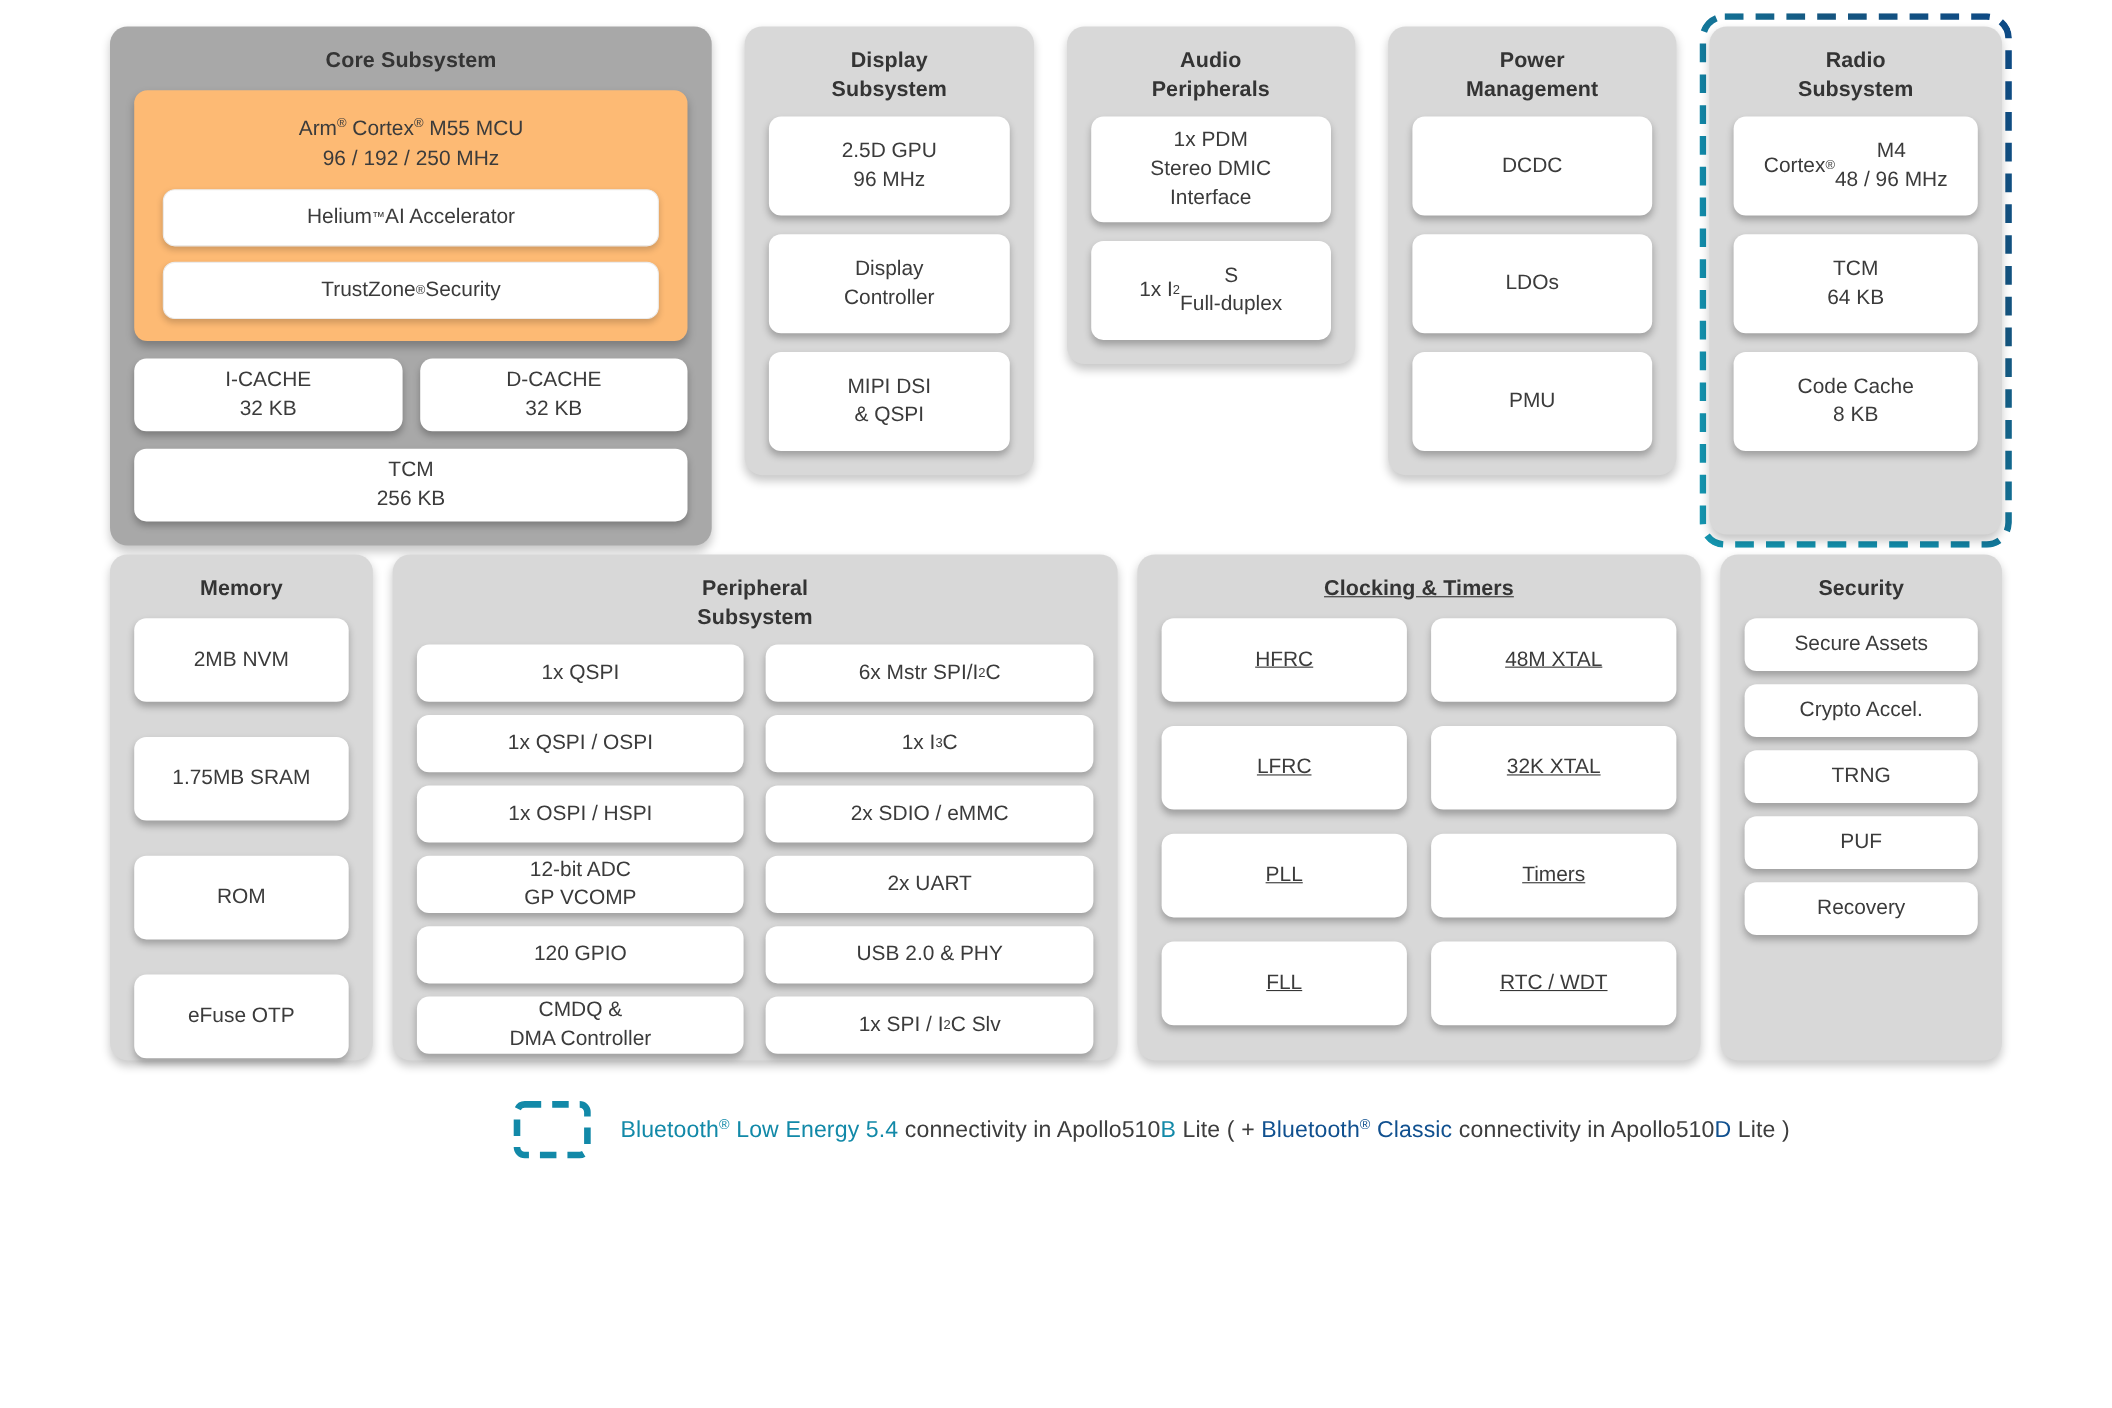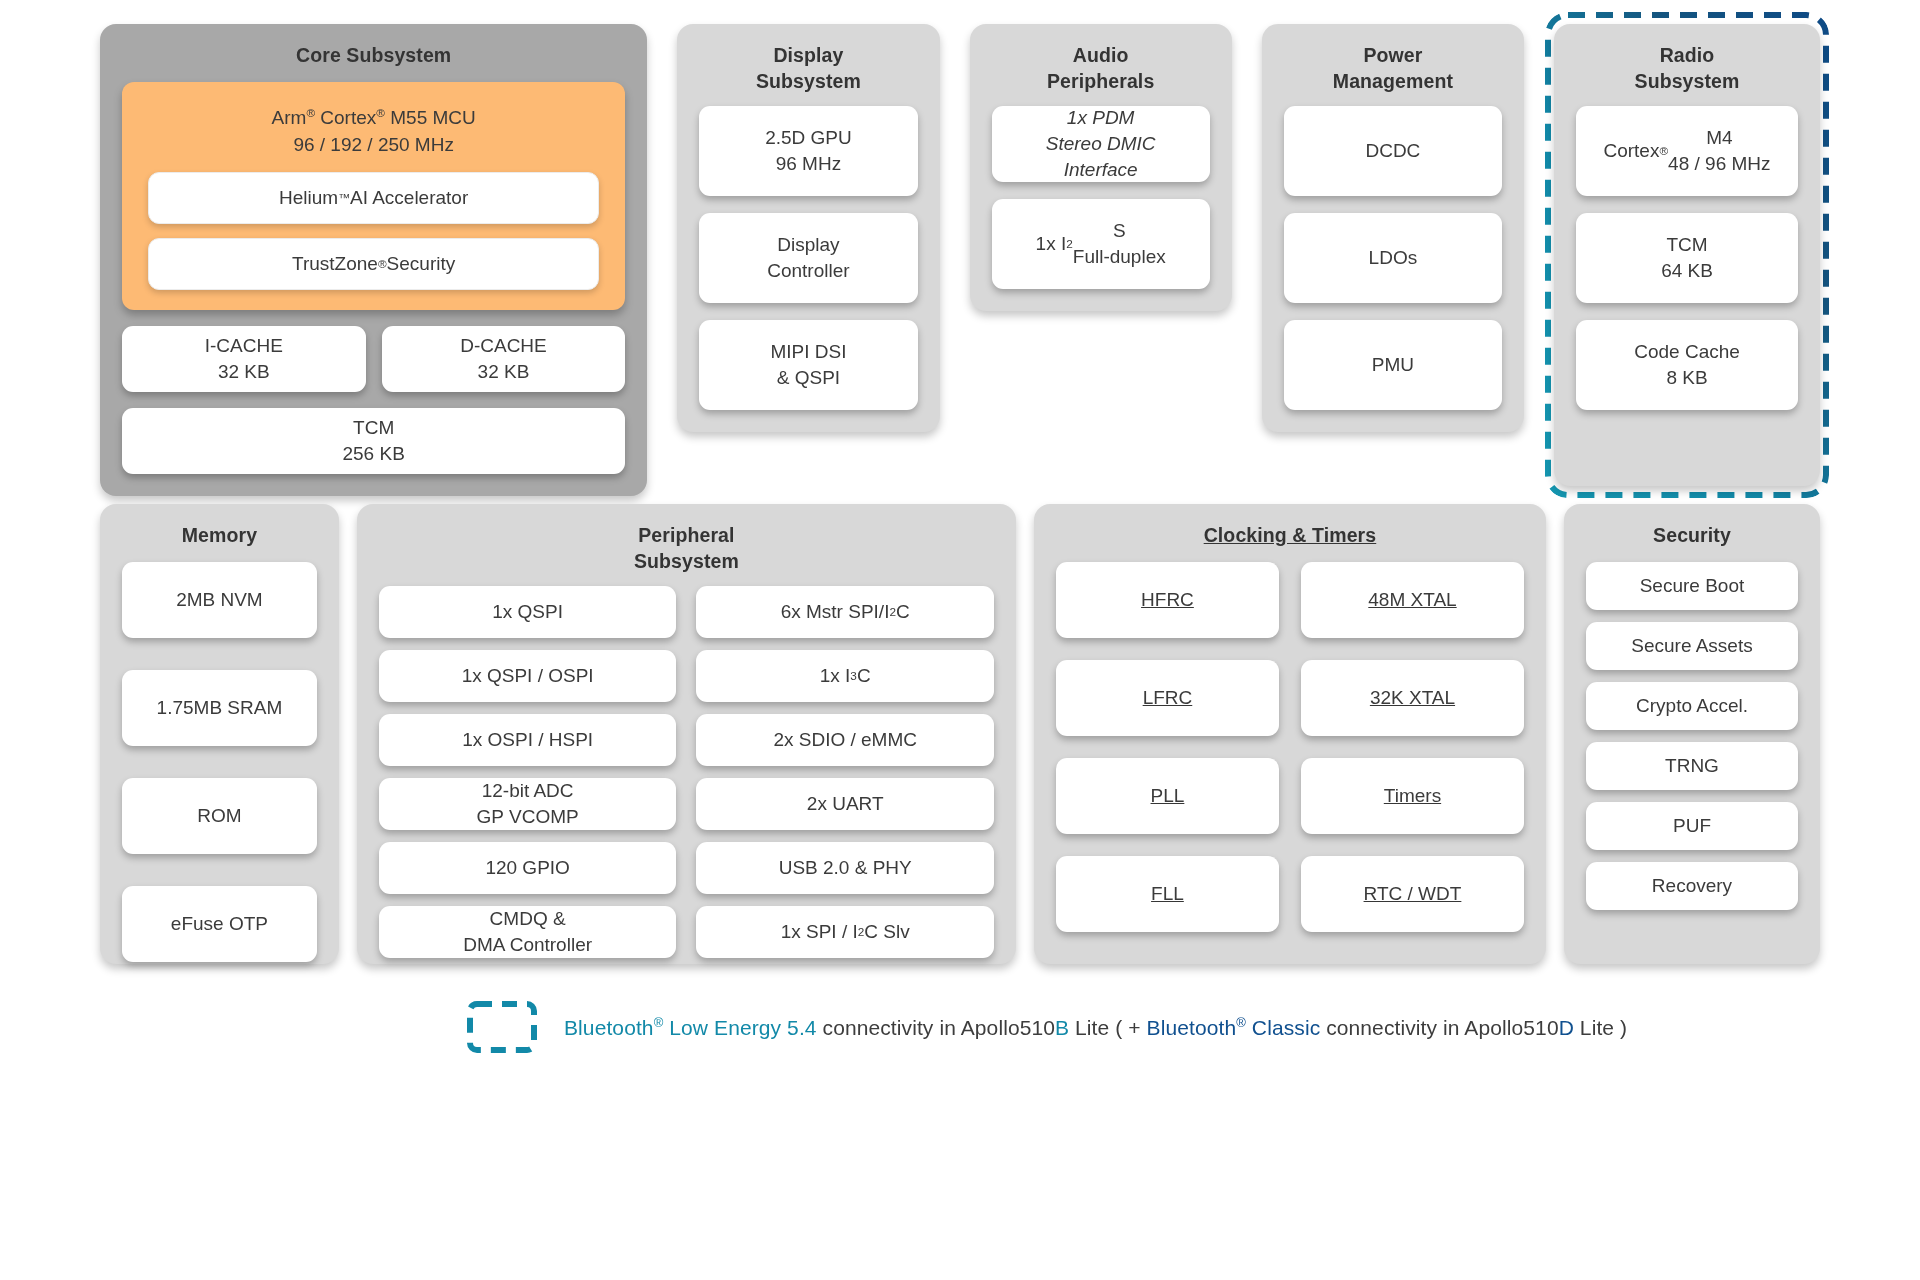--- a/index.html
+++ b/index.html
@@ -94,21 +94,21 @@
   #core .sub-blk:last-child { margin-bottom: 0; }
   #core .cache-row { display: flex; gap: 16px; margin-bottom: 16px; }
   #core .cache-row .blk { flex: 1; height: 66px; }
   #core .tcm { height: 66px; }
 
   
   .topcol { width: 266px; }
   .topcol .stack { display: flex; flex-direction: column; gap: 17px; flex: 1; }
   .topcol .stack .blk { height: 90px; }
 
-  #audio .stack .blk:first-child { height: 76px; font-style: italic; }
+  #audio .stack .blk:first-child { height: 96px; }
   
   #radio-outer {
     position: relative;
     width: 266px;
   }
   #radio-dash {
     position: absolute;
     inset: -12px -9px -12px -9px;
     border-radius: 22px;
     pointer-events: none;
@@ -307,21 +307,20 @@
           <div class="blk">32K XTAL</div>
           <div class="blk">Timers</div>
           <div class="blk">RTC / WDT</div>
         </div>
       </div>
     </div>
 
     <div id="security" class="group">
       <div class="group-title">Security</div>
       <div class="stack">
-        <div class="blk">Secure Boot</div>
         <div class="blk">Secure Assets</div>
         <div class="blk">Crypto Accel.</div>
         <div class="blk">TRNG</div>
         <div class="blk">PUF</div>
         <div class="blk">Recovery</div>
       </div>
     </div>
 
   </div>
 

